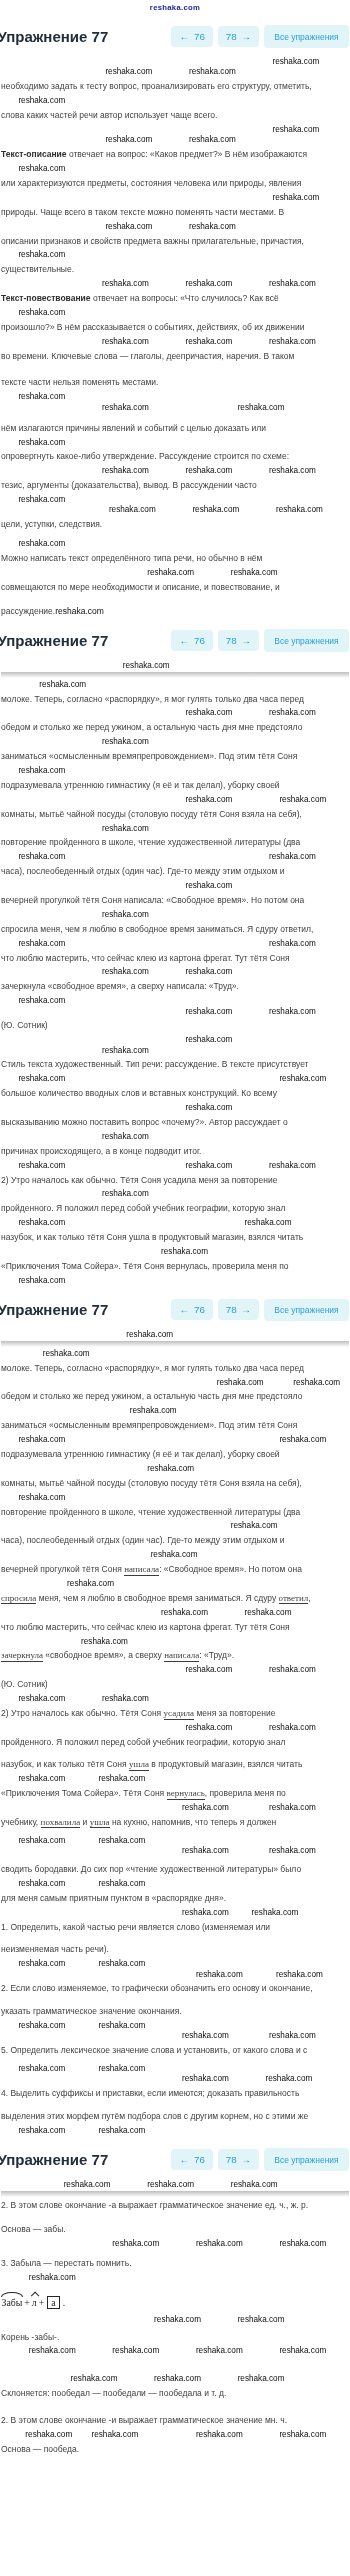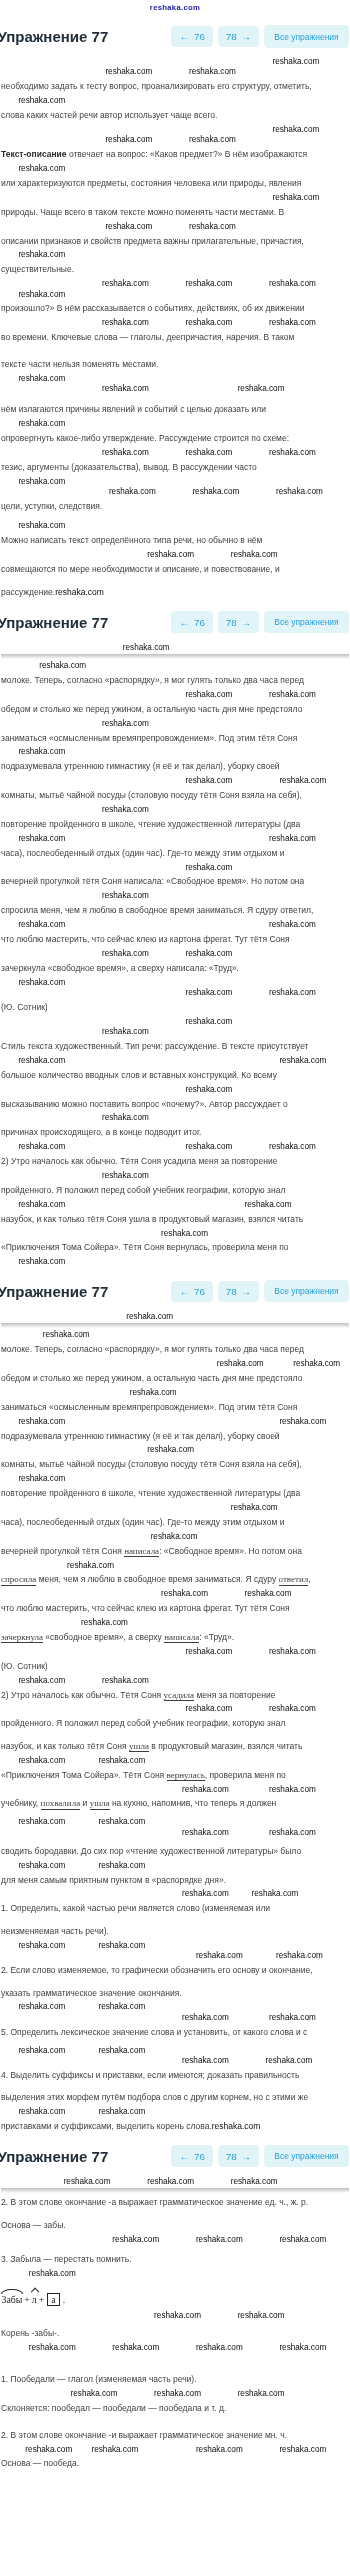--- a/index.html
+++ b/index.html
@@ -96,20 +96,21 @@
       <div class="line">описании признаков и свойств предмета важны прилагательные, причастия,</div>
       <div class="wmline">
         <span style="left: 5%;">reshaka.com</span>
       </div>
       <div class="line">существительные.</div>
       <div class="wmline">
         <span style="left: 29%;">reshaka.com</span>
         <span style="left: 53%;">reshaka.com</span>
         <span style="left: 77%;">reshaka.com</span>
       </div>
+      <div class="line"><b class="lead">Текст-повествование</b> отвечает на вопросы: «Что случилось? Как всё</div>
       <div class="wmline">
         <span style="left: 5%;">reshaka.com</span>
       </div>
       <div class="line">произошло?» В нём рассказывается о событиях, действиях, об их движении</div>
       <div class="wmline">
         <span style="left: 29%;">reshaka.com</span>
         <span style="left: 53%;">reshaka.com</span>
         <span style="left: 77%;">reshaka.com</span>
       </div>
       <div class="line">во времени. Ключевые слова — глаголы, деепричастия, наречия. В таком</div>
@@ -422,21 +423,20 @@
         <span style="left: 52%;">reshaka.com</span>
         <span style="left: 76%;">reshaka.com</span>
       </div>
       <div class="line">4. Выделить суффиксы и приставки, если имеются; доказать правильность</div>
       <div class="gap" style="height: 4.1px;"></div>
       <div class="line">выделения этих морфем путём подбора слов с другим корнем, но с этими же</div>
       <div class="wmline">
         <span style="left: 5%;">reshaka.com</span>
         <span style="left: 28%;">reshaka.com</span>
       </div>
-      <div class="line">приставками и суффиксами, выделить корень слова.<span class="wm-inline">reshaka.com</span></div>
     </div>
   <div class="sec-header">
     <div class="sec-title">Упражнение 77</div>
     <div class="hdr-spacer"></div>
     <button class="nav-btn">
       <span class="arr">←</span>
       <span>76</span>
     </button>
     <button class="nav-btn">
       <span>78</span>
@@ -473,21 +473,20 @@
       </div>
       <div class="gap" style="height: 3.1px;"></div>
       <div class="line">Корень -забы-.</div>
       <div class="wmline">
         <span style="left: 8%;">reshaka.com</span>
         <span style="left: 32%;">reshaka.com</span>
         <span style="left: 56%;">reshaka.com</span>
         <span style="left: 80%;">reshaka.com</span>
       </div>
       <div class="gap" style="height: 17.5px;"></div>
-      <div class="line">1. Пообедали — глагол (изменяемая часть речи).</div>
       <div class="wmline">
         <span style="left: 20%;">reshaka.com</span>
         <span style="left: 44%;">reshaka.com</span>
         <span style="left: 68%;">reshaka.com</span>
       </div>
       <div class="line">Склоняется: пообедал — пообедали — пообедала и т. д.</div>
       <div class="gap" style="height: 8.2px;"></div>
       <div class="line">2. В этом слове окончание -и выражает грамматическое значение мн. ч.</div>
       <div class="wmline">
         <span style="left: 7%;">reshaka.com</span>

